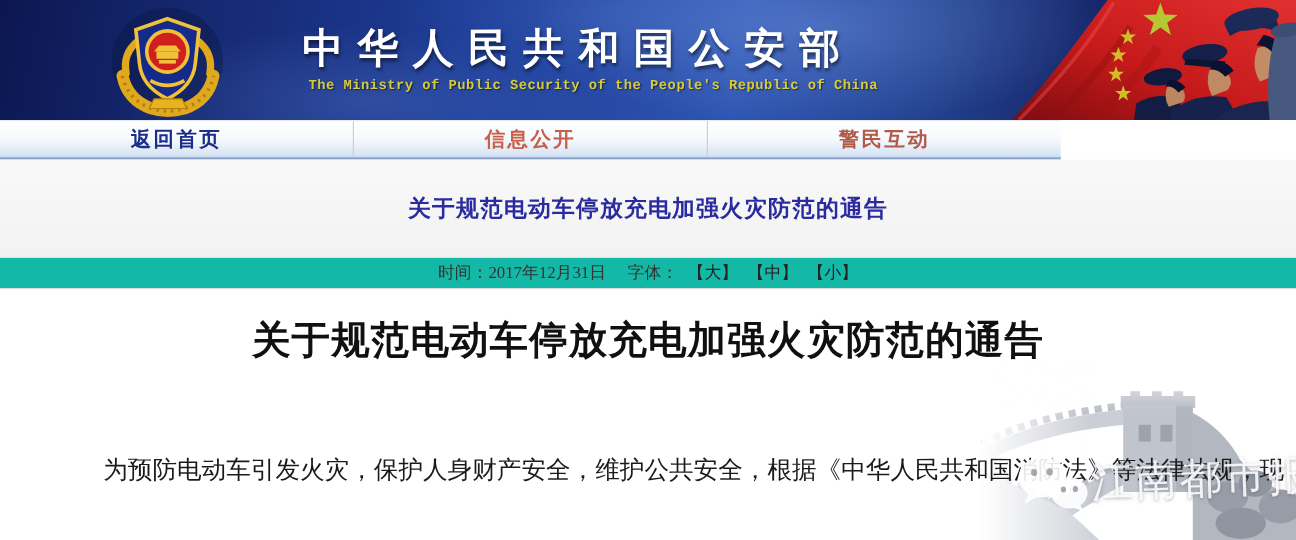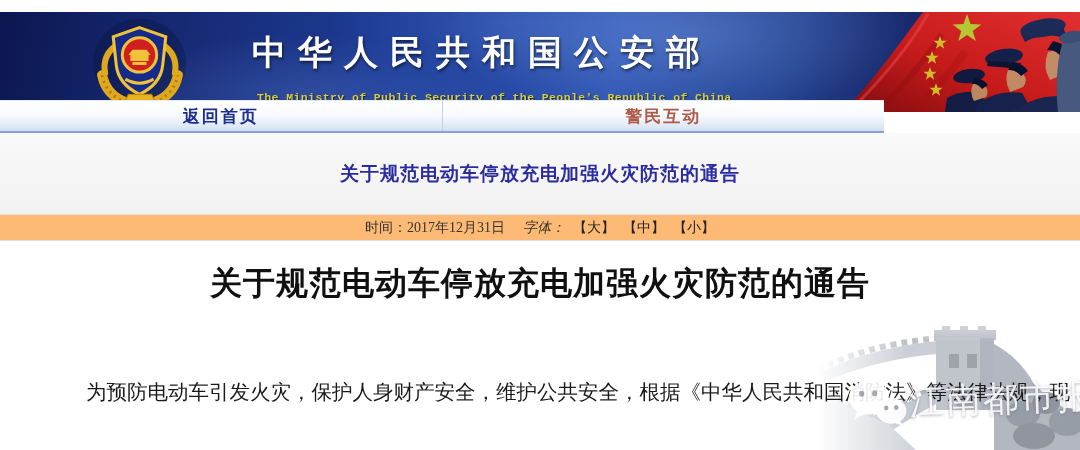--- a/index.html
+++ b/index.html
@@ -6,25 +6,25 @@
   body{width:1080px;height:450px;overflow:hidden;position:relative;background:#fff;
        font-family:"Liberation Sans",sans-serif;}
   .abs{position:absolute;}
 
   
   .site-header{left:0;top:0;width:1080px;height:100px;
     background:
       radial-gradient(ellipse 340px 120px at 63% 22%, rgba(130,165,235,.38), transparent 70%),
       radial-gradient(ellipse 300px 90px at 28% 85%, rgba(95,130,210,.30), transparent 70%),
       radial-gradient(ellipse 260px 80px at 47% 10%, rgba(70,110,200,.35), transparent 70%),
-      linear-gradient(101deg,#0c1750 0%,#15276f 14%,#1d3c96 36%,#2e55b2 57%,#22418e 72%,#131f60 87%,#0a1244 100%); margin-top: 12px;}
+      linear-gradient(101deg,#0c1750 0%,#15276f 14%,#1d3c96 36%,#2e55b2 57%,#22418e 72%,#131f60 87%,#0a1244 100%);}
   .emblem{left:92px;top:4px;}
   .site-title{left:252px;top:18px;font-size:34px;font-weight:bold;color:#ffffff;
     letter-spacing:12px;white-space:nowrap;text-shadow:1px 2px 3px rgba(0,0,0,.55);}
-  .site-subtitle{left:257px;top:79px;font-size:11.5px;font-weight:bold;color:#d6ca3e;
+  .site-subtitle{left:257px;top:65px;font-size:11.5px;font-weight:bold;color:#d6ca3e;
     font-family:"Liberation Mono",monospace;white-space:nowrap;letter-spacing:.4px;
     text-shadow:1px 1px 1px rgba(0,0,0,.5);}
   .flag-officers{left:815px;top:0;}
 
   
   .main-nav{left:0;top:100px;width:884px;height:33px;display:flex;box-sizing:border-box;
     background:linear-gradient(#ffffff 0%,#f6f9fd 50%,#dbe7f5 88%,#cfdef1 100%);
     border-top:1px solid #e6ecf6;border-bottom:2px solid #8aa2cc;}
   .nav-item{flex:1;display:flex;align-items:center;justify-content:center;
     font-size:17px;font-weight:bold;letter-spacing:2px;cursor:pointer;}
@@ -35,24 +35,24 @@
 
   
   .article-title-bar{left:0;top:133px;width:1080px;height:82px;box-sizing:border-box;
     background:linear-gradient(#f9f9f9,#f2f2f2);border-bottom:1px solid #e2e2e2;
     display:flex;align-items:center;justify-content:center;}
   .bar-title{color:#2b2ba0;font-size:19px;font-weight:bold;letter-spacing:1px;
     font-family:"Liberation Serif",serif;}
 
   
   .meta-bar{left:0;top:215px;width:1080px;height:26px;box-sizing:border-box;
-    background:#fdba74;border-bottom:1px solid #dddddd;
+    background:#14b8a6;border-bottom:1px solid #dddddd;
     display:flex;align-items:center;justify-content:center;
     font-size:14px;color:#333;font-family:"Liberation Serif",serif;}
-  .meta-bar .gap-s{margin-left:18px;font-style:italic;}
+  .meta-bar .gap-s{margin-left:18px;}
   .size-btn{margin-left:8px;cursor:pointer;color:#222;}
 
   
   .article-content{left:0;top:241px;width:1080px;height:209px;background:#fff;overflow:hidden;}
   .great-wall{left:818px;top:55px;z-index:0;}
   .article-title{position:relative;z-index:1;margin:20px 0 0;text-align:center;
     font-size:32px;line-height:44px;font-weight:bold;color:#101010;letter-spacing:1px;
     font-family:"Liberation Serif",serif;white-space:nowrap;}
   .paragraph{position:relative;z-index:1;margin:70px 30px 0 45px;
     font-size:20.5px;line-height:35px;color:#1a1a1a;
@@ -135,20 +135,21 @@
       <ellipse cx="228" cy="16" rx="23" ry="9" fill="#1c2a58" transform="rotate(-10 228 16)"></ellipse>
       <path d="M238,29 q13,3 17,11 l-8,6 q-6,-9 -15,-8 z" fill="#0c1332"></path>
       <path d="M247,32 q11,-9 18,-6 l0,74 -22,0 q-4,-38 4,-68 z" fill="#47597f"></path>
       <ellipse cx="257" cy="25" rx="13" ry="6" fill="#3c4e74" transform="rotate(-9 257 25)"></ellipse>
     </g>
   </svg>
 </header>
 
 <nav class="abs main-nav">
   <div class="nav-item c-navy">返回首页</div>
+  <div class="nav-item c-orange">信息公开</div>
   <div class="nav-item c-brick">警民互动</div>
 </nav>
 
 <section class="abs article-title-bar">
   <span class="bar-title">关于规范电动车停放充电加强火灾防范的通告</span>
 </section>
 
 <div class="abs meta-bar">
   <span>时间：</span>
   <span>2017年12月31日</span>

